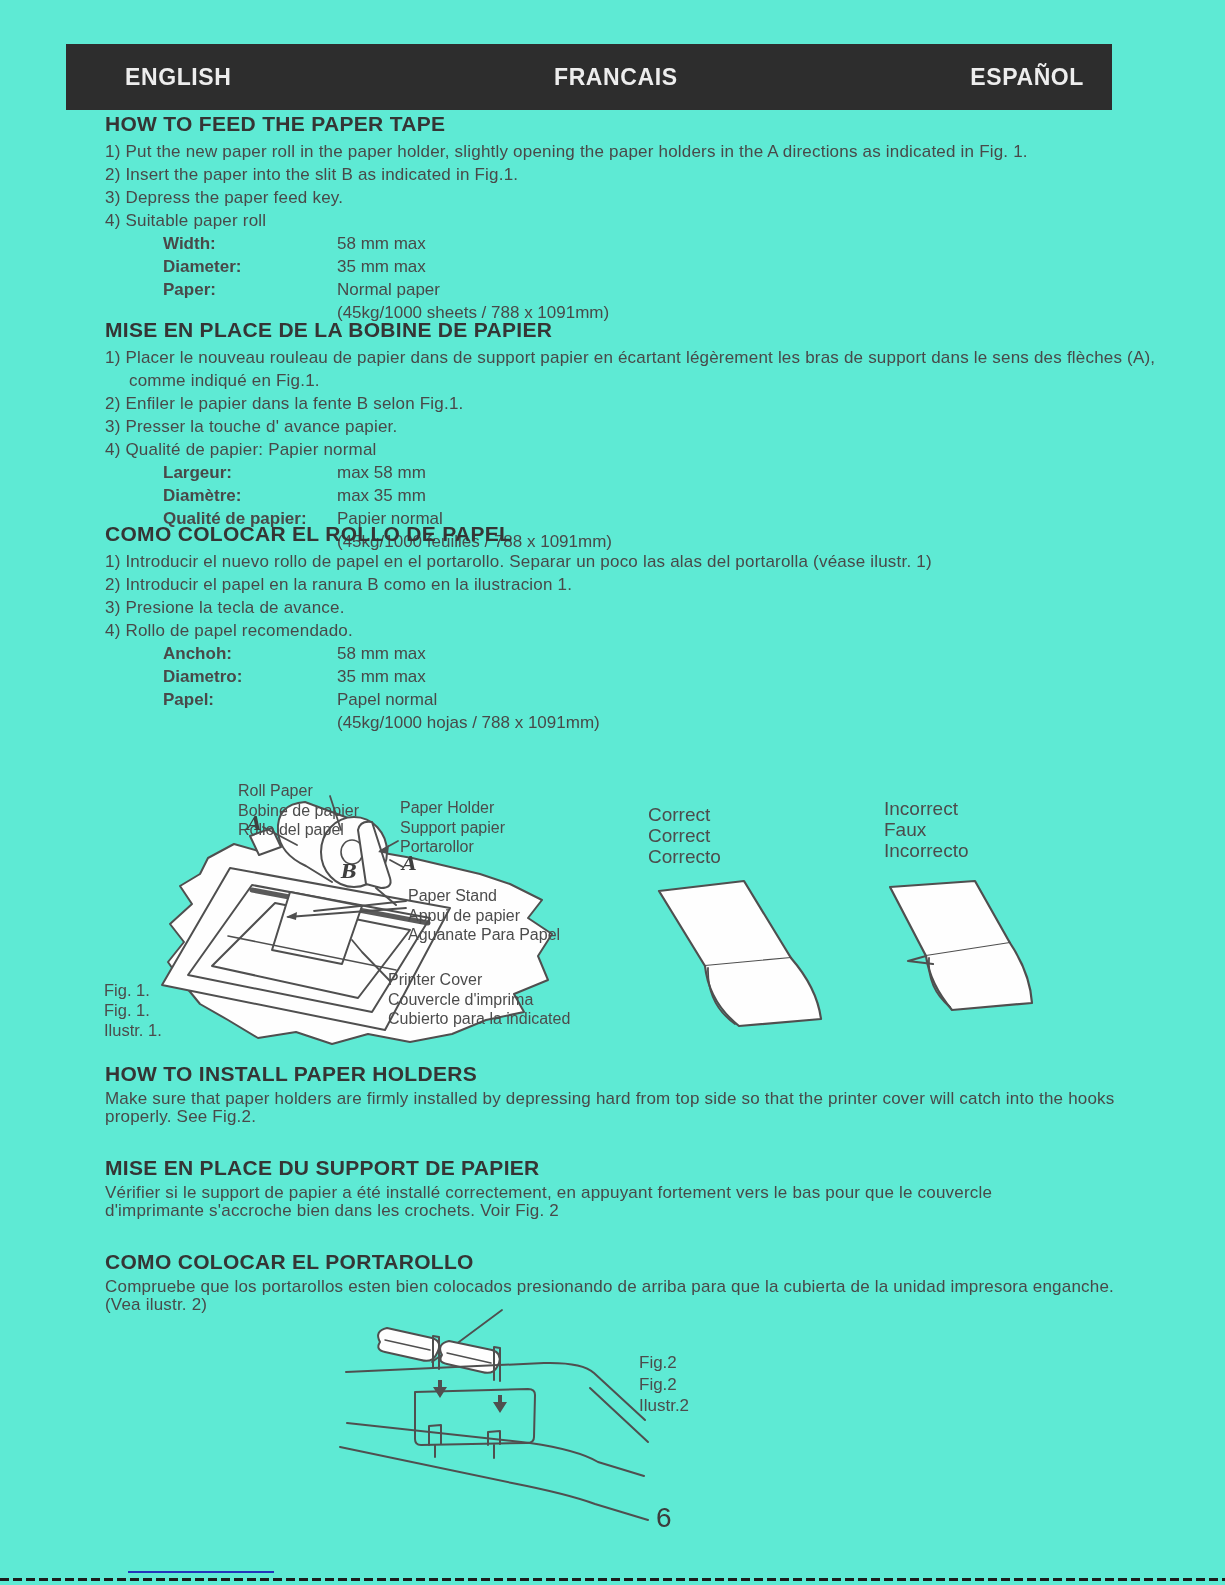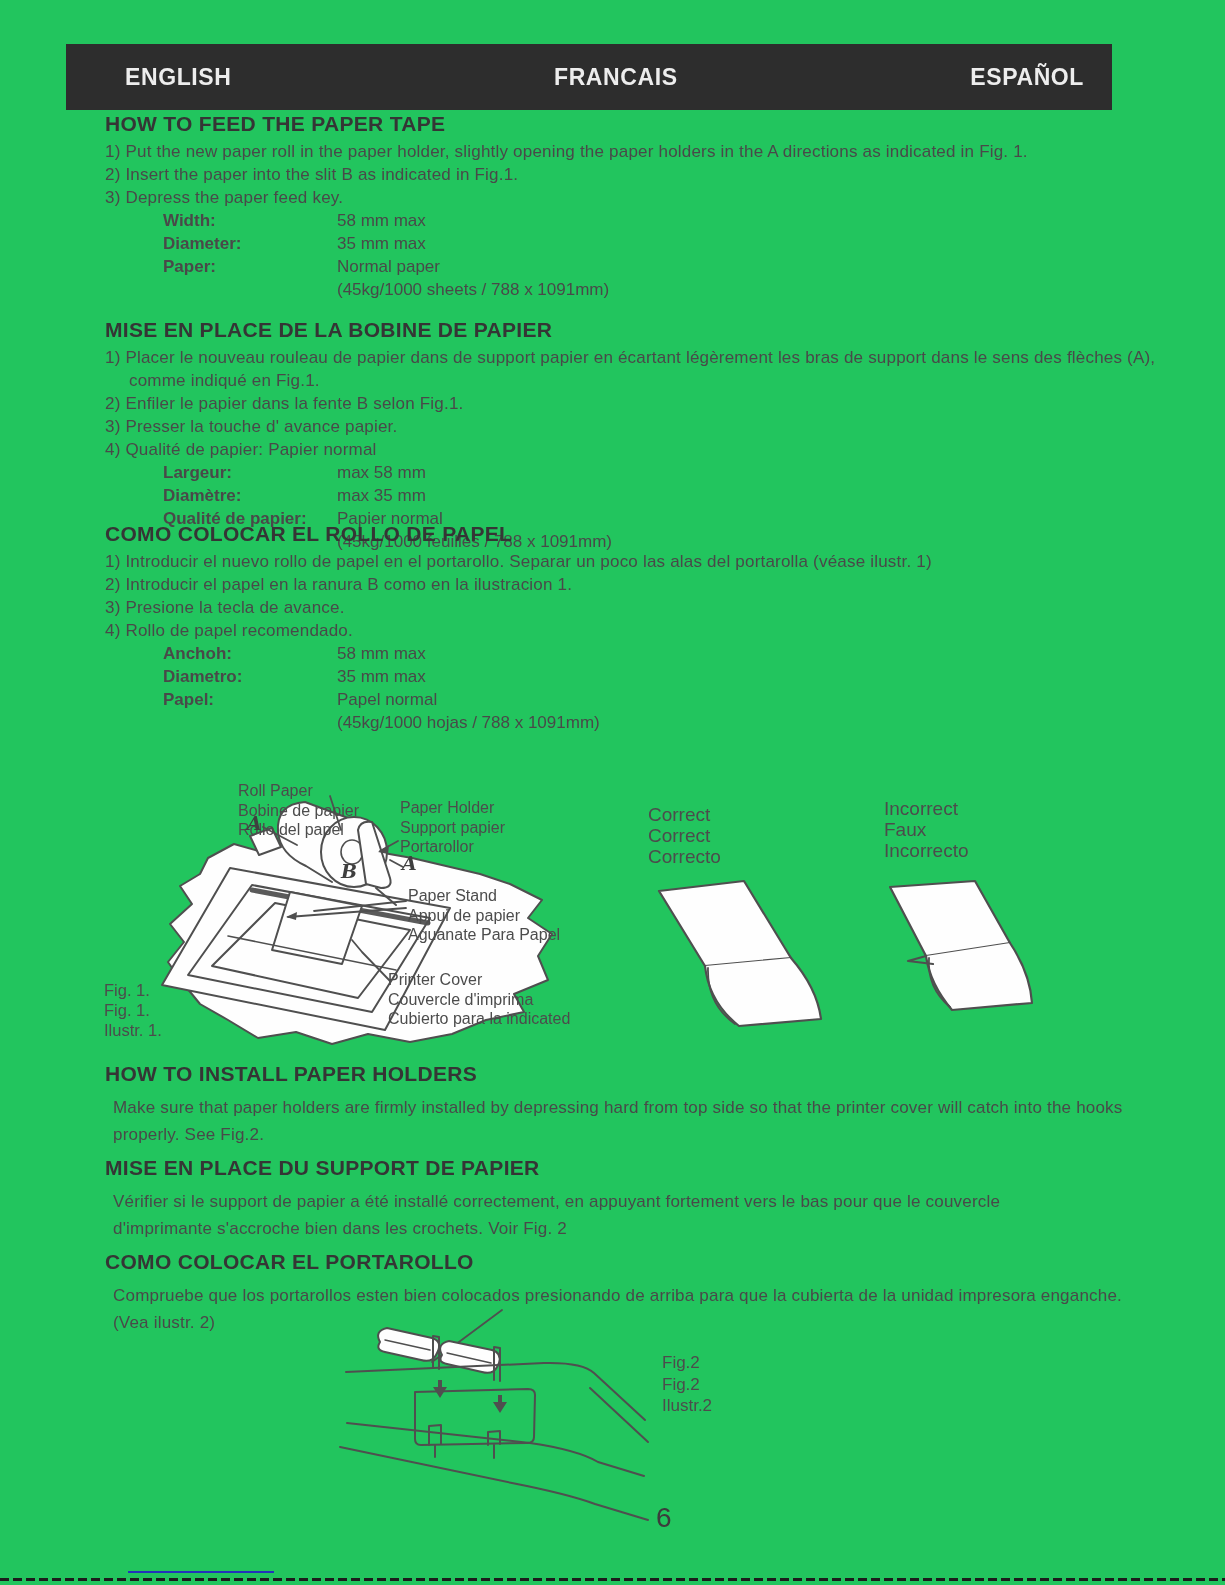--- a/index.html
+++ b/index.html
@@ -1,37 +1,37 @@
 <!DOCTYPE html>
 <html><head>
 <meta charset="utf-8">
 <style>
   html,body { margin:0; padding:0; background:#e8e8e8; }
   #page {
     position:relative; width:1225px; height:1585px; margin:0 auto;
-    background:#22c55e; overflow:hidden;
+    background:#5eead4; overflow:hidden;
     font-family:"Liberation Sans", sans-serif; color:#494949;
   }
   
   .hdr-bar { position:absolute; left:66px; top:44px; width:1046px; height:66px;
     background:#2d2d2d; }
   .hdr-bar span { position:absolute; top:0; line-height:66px; color:#ededed;
     font-weight:bold; font-size:23px; letter-spacing:.6px; }
   .h-en { left:59px; } .h-fr { left:488px; } .h-es { right:28px; }
 
   
   .sec { position:absolute; left:105px; width:1062px; }
   .sec h2 { margin:0 0 4px 0; font-size:21px; font-weight:bold; color:#353535;
     letter-spacing:.3px; }
   .item { font-size:17px; line-height:23px; letter-spacing:.2px;
     padding-left:24px; text-indent:-24px; }
   .spec { display:flex; padding-left:58px; font-size:17px; line-height:23px; }
   .spec .lab { width:174px; flex:none;font-weight:bold; }
   .note { padding-left:232px; font-size:17px; line-height:23px; }
-  .body-p { font-size:17px; line-height:27px; letter-spacing:.2px; margin:8px; }
+  .body-p { font-size:17px; line-height:18px; letter-spacing:.2px; margin:0; }
 
   
   .fig-label { position:absolute; font-size:16px; line-height:19.5px; color:#4c4c4c; }
   .ci-label  { position:absolute; font-size:19px; line-height:21px; color:#4c4c4c;margin-top:38px; }
   .cap { position:absolute; font-size:16.5px; line-height:20px; color:#4c4c4c; }
   .cap2 { position:absolute; font-size:17px; line-height:21.5px; color:#4c4c4c; }
   .marker { position:absolute; font-family:"DejaVu Serif", serif; font-style:italic;
     font-weight:bold; font-size:19px; color:#3f3f3f; }
 
   .art { position:absolute; }
@@ -52,20 +52,21 @@
     <span class="h-en">ENGLISH</span>
     <span class="h-fr">FRANCAIS</span>
     <span class="h-es">ESPAÑOL</span>
   </div>
 
   <div class="sec" style="top:112px">
     <h2>HOW TO FEED THE PAPER TAPE</h2>
     <div class="item">1) Put the new paper roll in the paper holder, slightly opening the paper holders in the A directions as indicated in Fig. 1.</div>
     <div class="item">2) Insert the paper into the slit B as indicated in Fig.1.</div>
     <div class="item">3) Depress the paper feed key.</div>
+    <div class="item">4) Suitable paper roll</div>
     <div class="spec">
       <span class="lab">Width:</span>
       <span>58 mm max</span>
     </div>
     <div class="spec">
       <span class="lab">Diameter:</span>
       <span>35 mm max</span>
     </div>
     <div class="spec">
       <span class="lab">Paper:</span>
@@ -233,21 +234,21 @@
       <path d="M 85 100 L 198 97 Q 205 97 205 103 L 204 145 Q 204 151 197 151 L 91 153 Q 85 153 85 147 Z"></path>
       <path d="M 99 153 L 99 134 L 111 133 L 111 152 M 105 153 L 105 165"></path>
       <path d="M 158 153 L 158 140 L 170 139 L 170 152 M 164 153 L 164 166"></path>
     </g>
     <g fill="#4f4f4f" stroke="none">
       <path d="M 108 88 L 112 88 L 112 95 L 117 95 L 110 106 L 103 95 L 108 95 Z"></path>
       <path d="M 168 103 L 172 103 L 172 110 L 177 110 L 170 121 L 163 110 L 168 110 Z"></path>
     </g>
   </svg>
 
-  <div class="cap2" style="left:662px;top:1352px">
+  <div class="cap2" style="left:639px;top:1352px">
     <div>Fig.2</div>
     <div>Fig.2</div>
     <div>Ilustr.2</div>
   </div>
 
   <div class="pagenum">6</div>
   <div class="blue-line"></div>
   <div class="dash-line"></div>
 
 </div>

